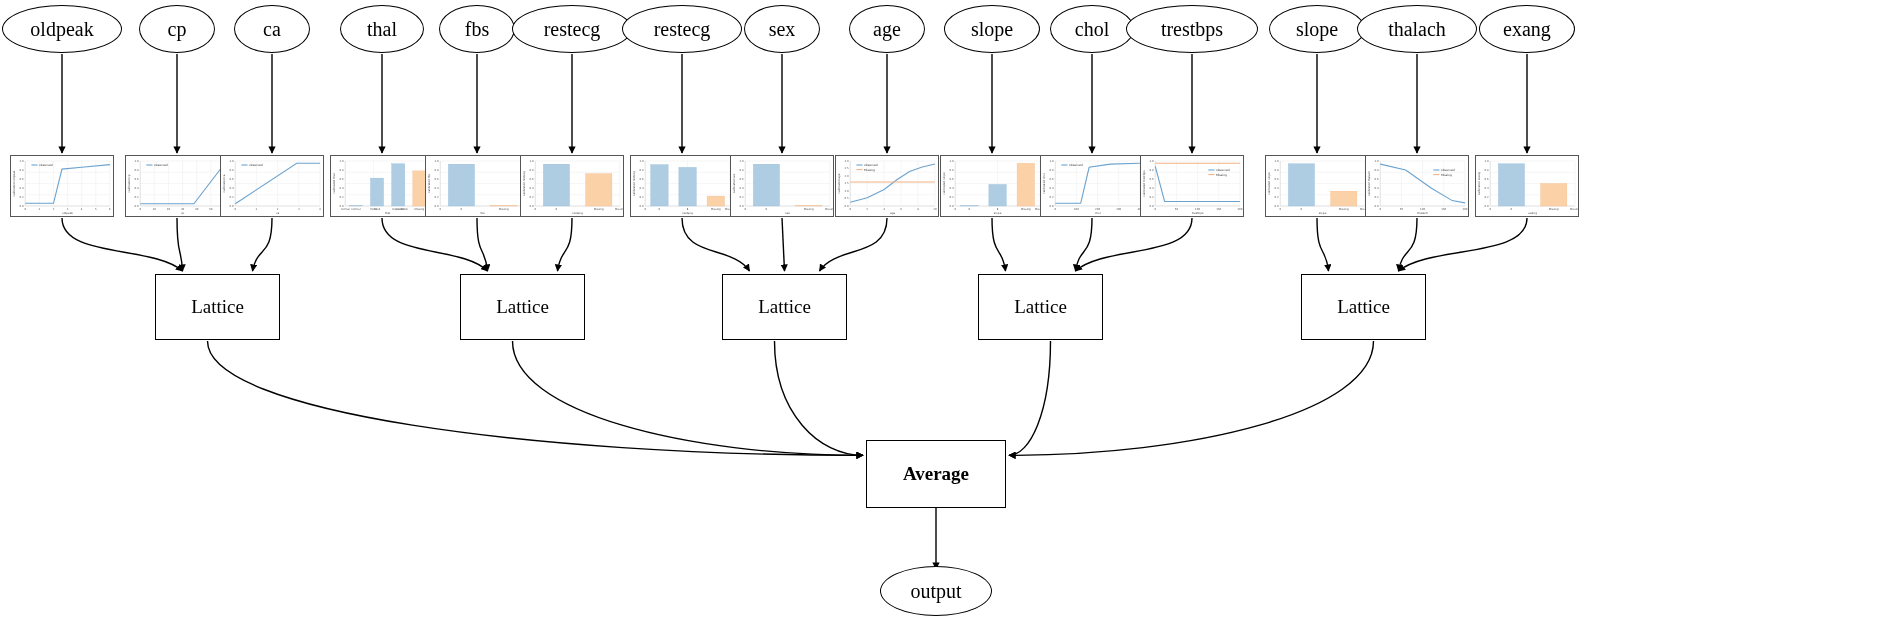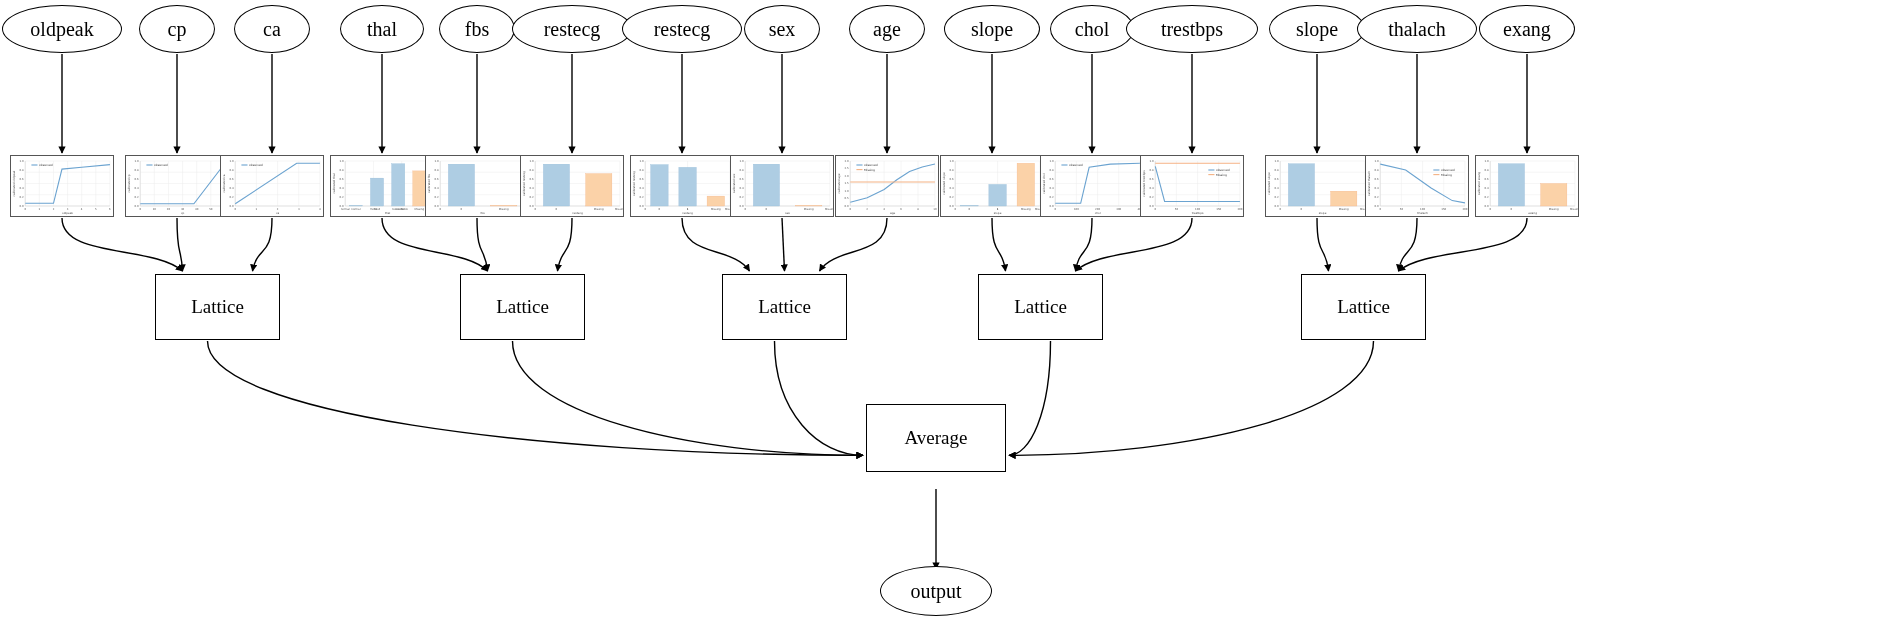--- a/index.html
+++ b/index.html
@@ -626,20 +626,20 @@
       </div>
       <div class="node box-node" style="left:722px;top:274px;width:125px;height:66px;">
         <span>Lattice</span>
       </div>
       <div class="node box-node" style="left:978px;top:274px;width:125px;height:66px;">
         <span>Lattice</span>
       </div>
       <div class="node box-node" style="left:1301px;top:274px;width:125px;height:66px;">
         <span>Lattice</span>
       </div>
-      <div class="node box-node" style="left:866px;top:404px;width:140px;height:68px;">
+      <div class="node box-node" style="left:866px;top:440px;width:140px;height:68px;font-weight:bold;">
         <span>Average</span>
       </div>
       <div class="node ellipse-node" style="left:880px;top:566px;width:112px;height:50px;">
         <span>output</span>
       </div>
     </div>
 </div>
 
 </body></html>

